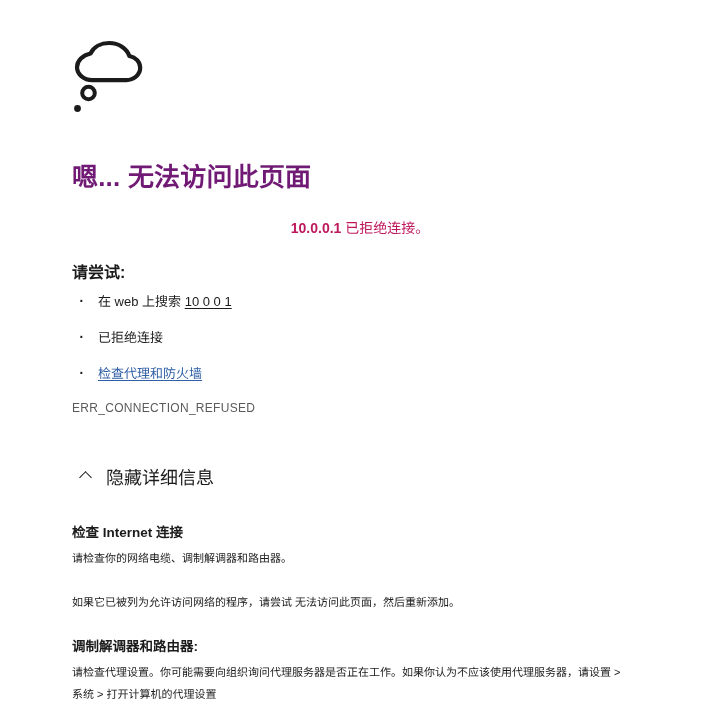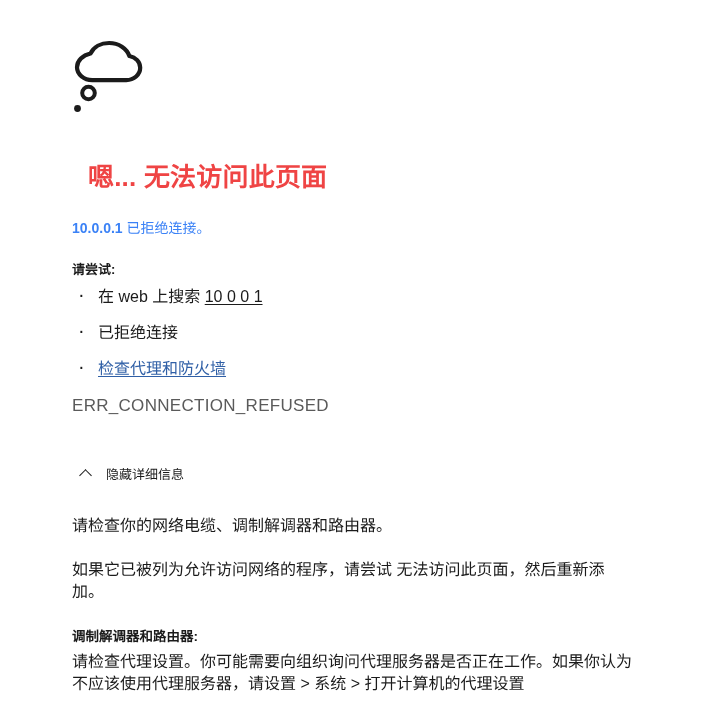--- a/index.html
+++ b/index.html
@@ -27,44 +27,45 @@
     height: 92px;
   }
   .cloud-icon {
     display: block;
   }
   
   .headline {
     font-size: 26px;
     font-weight: bold;
     letter-spacing: 0.2px;
-    margin: 24px 0 0 16px;
-    color: #ef4444;
+    margin: 24px 0 0 0;
+    color: #701a75;
   }
   .subline {
     font-size: 14px;
     margin: 24px 0 0 0;
-    color: #3b82f6;
+    color: #be185d;
+    text-align: center;
   }
   .subline .host {
     font-weight: bold;
   }
   .try-title {
-    font-size: 13px;
+    font-size: 16px;
     font-weight: bold;
     margin: 22px 0 4px 0;
   }
   ul.try-list {
     list-style: none;
     margin: 10px 0 0 0;
     padding: 0;
   }
   ul.try-list li {
     position: relative;
-    font-size: 16px;
+    font-size: 13px;
     line-height: 18px;
     padding: 0 0 0 26px;
     margin: 0 0 18px 0;
     color: #1b1b1b;
   }
   ul.try-list li::before {
     content: "\00B7";
     position: absolute;
     left: 6px;
     top: -4px;
@@ -75,32 +76,32 @@
   a.link {
     color: #1b1b1b;
     text-decoration: underline;
     text-underline-offset: 2px;
   }
   a.link-blue {
     color: #2f5fa6;
     text-underline-offset: 2px;
   }
   .errcode {
-    font-size: 17px;
+    font-size: 12px;
     color: #5a5a5a;
     margin: 12px 0 0 0;
     letter-spacing: 0.3px;
   }
   
   .details-toggle {
     display: flex;
     align-items: center;
     gap: 12px;
     margin: 48px 0 0 8px;
-    font-size: 13px;
+    font-size: 18px;
     color: #1b1b1b;
     cursor: default;
     user-select: none;
   }
   .chevron {
     width: 14px;
     height: 14px;
     display: inline-block;
     position: relative;
   }
@@ -119,21 +120,21 @@
   .details-body {
     margin: 32px 0 0 0;
   }
   .d-head {
     font-size: 13.5px;
     font-weight: bold;
     margin: 0 0 6px 0;
     color: #1b1b1b;
   }
   .d-text {
-    font-size: 16px;
+    font-size: 11px;
     line-height: 22px;
     margin: 0 0 22px 0;
     color: #1b1b1b;
     max-width: 560px;
   }
   .d-text:last-child { margin-bottom: 0; }
 </style>
 </head>
 <body>
 
@@ -168,20 +169,21 @@
   </ul>
 
   <p class="errcode">ERR_CONNECTION_REFUSED</p>
 
   <div class="details-toggle">
     <span class="chevron"></span>
     <span>隐藏详细信息</span>
   </div>
 
   <div class="details-body">
+    <p class="d-head">检查 Internet 连接</p>
     <p class="d-text">请检查你的网络电缆、调制解调器和路由器。</p>
 
     <p class="d-text">如果它已被列为允许访问网络的程序，请尝试 无法访问此页面，然后重新添加。</p>
 
     <p class="d-head">调制解调器和路由器:</p>
     <p class="d-text">请检查代理设置。你可能需要向组织询问代理服务器是否正在工作。如果你认为不应该使用代理服务器，请设置 &gt; 系统 &gt; 打开计算机的代理设置</p>
   </div>
 
 </div>
 

